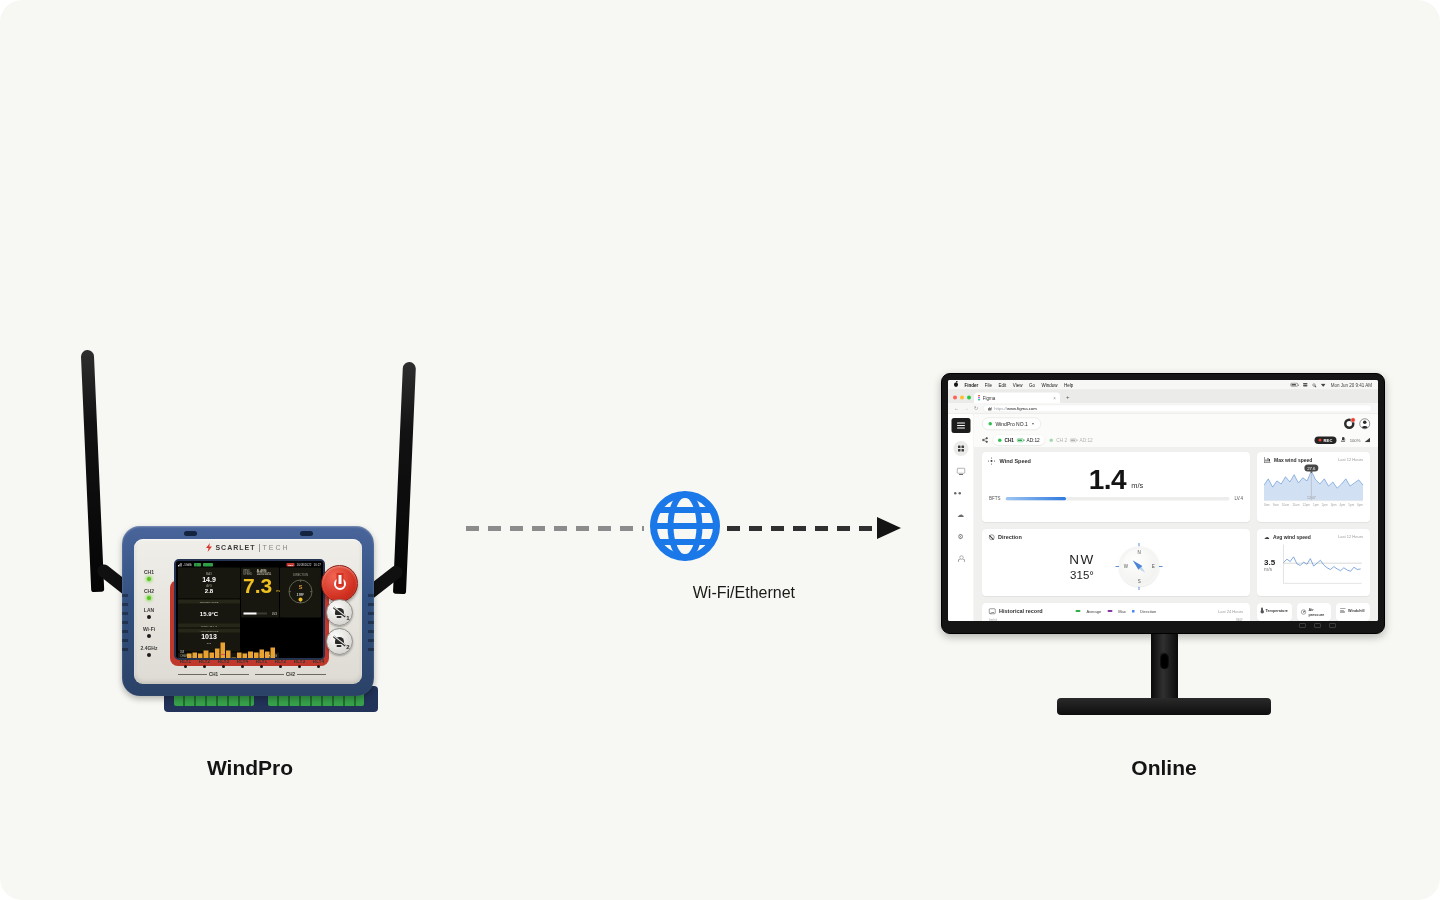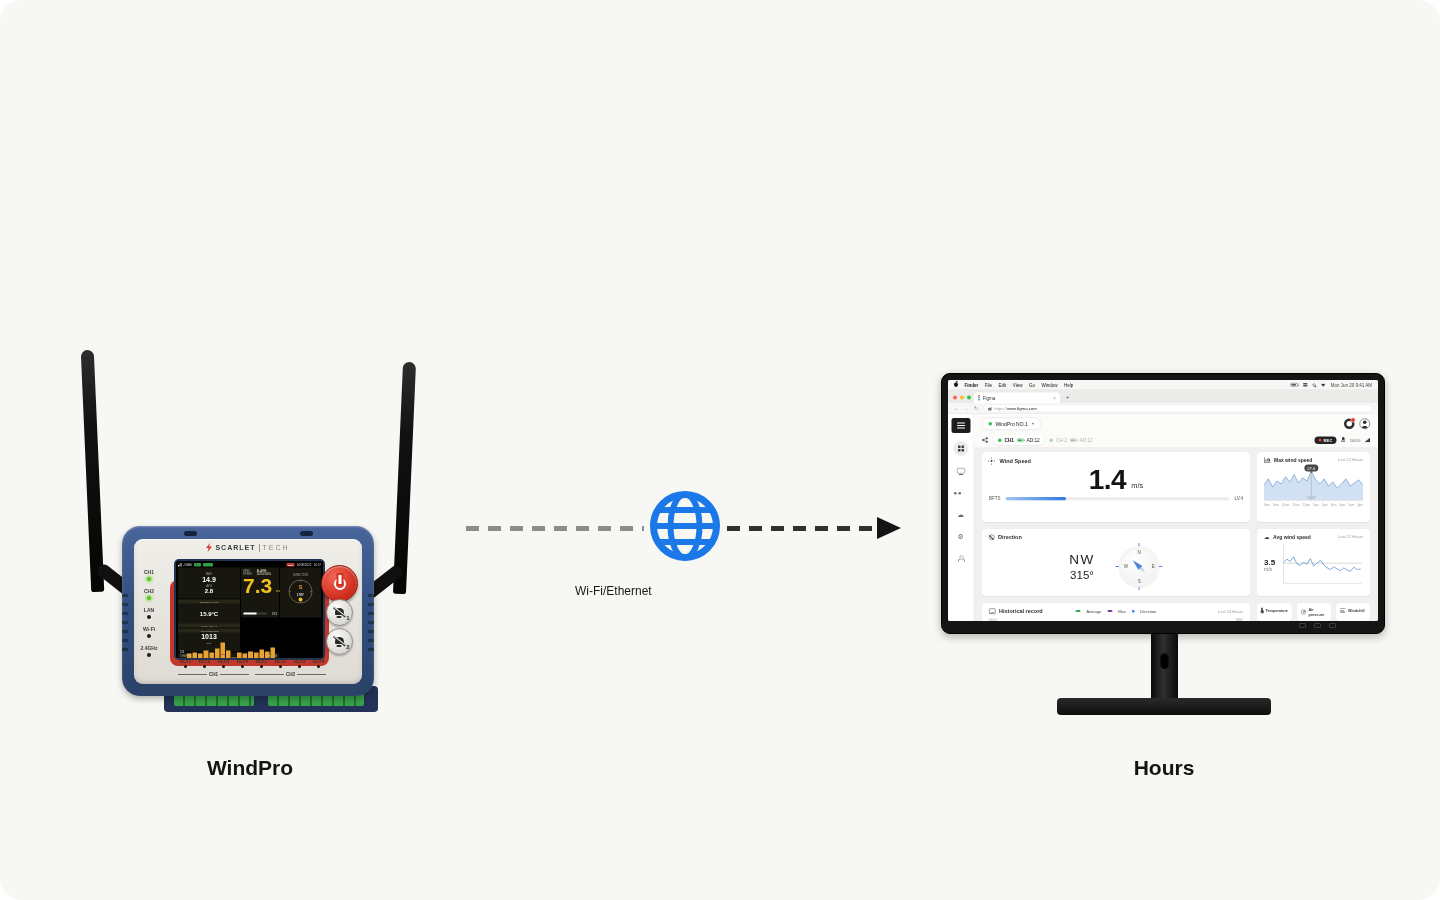--- a/index.html
+++ b/index.html
@@ -120,21 +120,21 @@
   .rgrp .gt{font-size:4.6px;font-weight:bold;color:#33332e;}
 
   
   .dash{position:absolute;height:4.5px;}
   .dash-l{left:466px;top:526px;width:178px;background:repeating-linear-gradient(90deg,#8c8c8c 0 13px,transparent 13px 22px);}
   .dash-r{left:727px;top:526px;width:150px;background:repeating-linear-gradient(90deg,#303030 0 13px,transparent 13px 22px);}
   .arrowhead{position:absolute;left:877px;top:517px;width:0;height:0;border-left:24px solid #141414;border-top:11.5px solid transparent;border-bottom:11.5px solid transparent;}
   .globe{position:absolute;left:647px;top:488px;width:76px;height:76px;color:var(--globe);}
   .globe svg{width:100%;height:100%;}
   .globe svg *{stroke:currentColor;}
-  .link-label{position:absolute;left:575px;top:584px;width:220px;text-align:left;font-size:12px;color:#191919;}
+  .link-label{position:absolute;left:575px;top:584px;width:220px;text-align:right;font-size:16px;color:#191919;}
 
   
   .monitor{position:absolute;left:941px;top:373px;width:444px;height:349px;}
   .mframe{position:absolute;left:0;top:0;width:444px;height:261px;background:#151515;border:1px solid #000;border-radius:9px;box-shadow:0 3px 8px rgba(0,0,0,.28);}
   .mscreen{position:absolute;left:7px;top:7px;width:430px;height:241px;background:#fff;overflow:hidden;border-radius:2px;}
   .mbuttons{position:absolute;left:358px;top:250px;display:flex;gap:8px;}
   .mbtn{width:7px;height:5px;border:1px solid #3c3c3c;border-radius:1px;}
   .neck{position:absolute;left:210px;top:261px;width:27px;height:66px;background:linear-gradient(90deg,#0a0a0a,#303030 45%,#0a0a0a);}
   .hole{position:absolute;left:219px;top:279px;width:9px;height:17px;border-radius:5px;background:#000;box-shadow:inset 0 1px 2px #3a3a3a;}
   .mbase{position:absolute;left:116px;top:325px;width:214px;height:17px;background:linear-gradient(180deg,#2a2a2a,#0e0e0e);border-radius:4px;}
@@ -827,15 +827,15 @@
                       </div>
                   </div>
                 </div>
               </div>
             </div>
           </div>
         </div>
       </div>
     </div>
   </div>
-  <div class="dev-label" style="left:1064px;top:756px;">Hours</div>
+  <div class="dev-label" style="left:1064px;top:756px;">Online</div>
 
 </div>
 
 </body></html>

